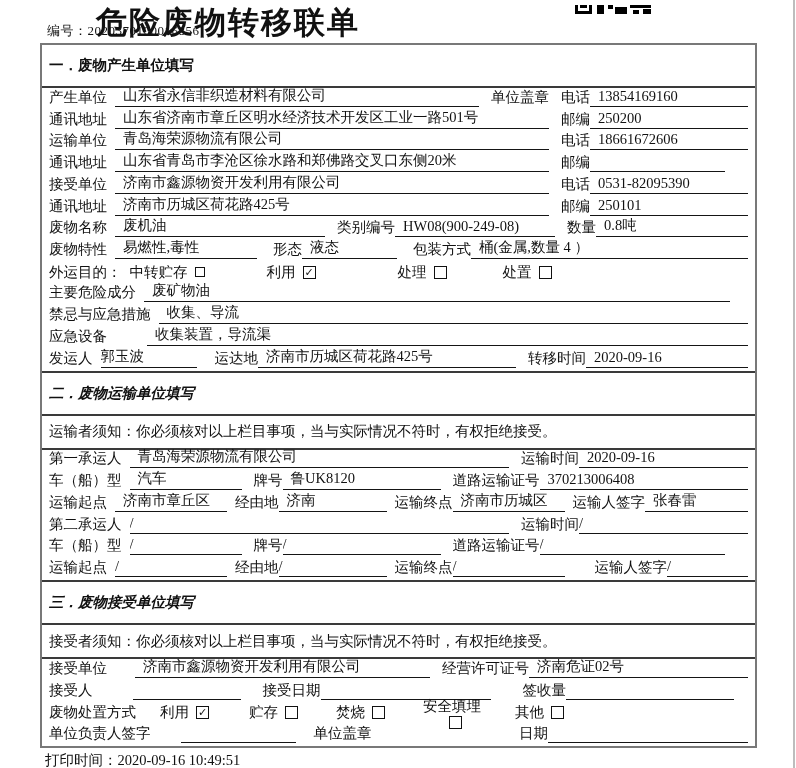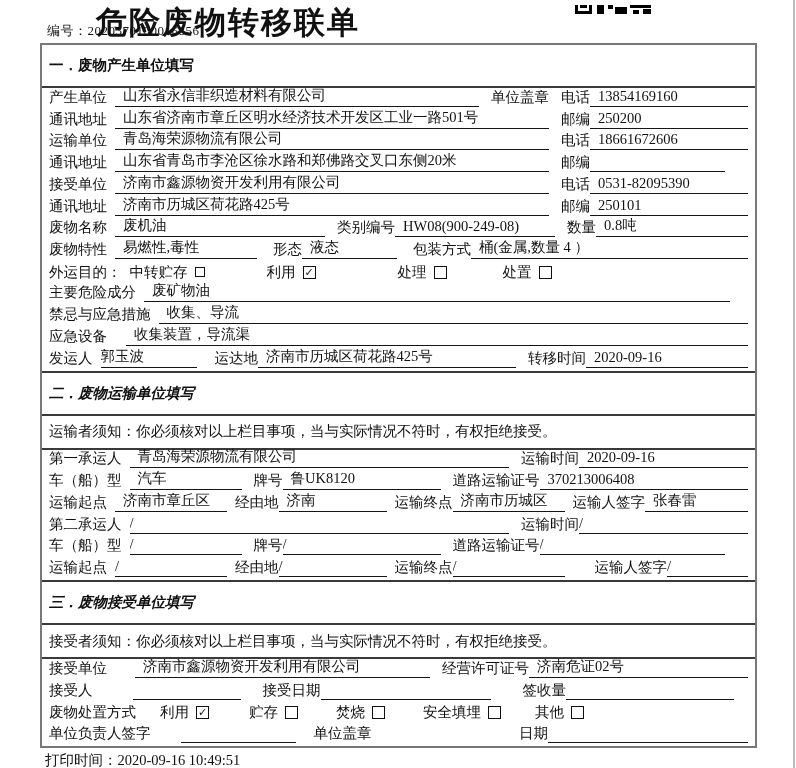--- a/index.html
+++ b/index.html
@@ -169,21 +169,21 @@
     <span class="lbl">主要危险成分</span>
     <span class="u fx" style="margin-right:18px;">废矿物油</span>
   </div>
 
   <div class="row">
     <span class="lbl">禁忌与应急措施</span>
     <span class="u fx">收集、导流</span>
   </div>
 
   <div class="row">
-    <span class="lbl" style="margin-right:19px;">应急设备</span>
+    <span class="lbl" style="margin-right:40px;">应急设备</span>
     <span class="u fx">收集装置，导流渠</span>
   </div>
 
   <div class="row">
     <span class="lbl">发运人</span>
     <span class="u ctr" style="width:96px;">郭玉波</span>
     <span class="lbl2" style="margin-left:18px;">运达地</span>
     <span class="u" style="width:258px;">济南市历城区荷花路425号</span>
     <span class="lbl2">转移时间</span>
     <span class="u fx">2020-09-16</span>
@@ -282,21 +282,21 @@
       <span class="cb">
           <span></span>
         </span>
     </span>
     <span class="opt" style="margin-left:38px;">
       <span>焚烧</span>
       <span class="cb">
           <span></span>
         </span>
     </span>
-    <span class="opt" style="margin-left:38px;">
+    <span class="opt" style="margin-left:38px;flex-direction:column;">
       <span>安全填埋</span>
       <span class="cb">
           <span></span>
         </span>
     </span>
     <span class="opt" style="margin-left:34px;justify-content:space-between;">
       <span>其他</span>
       <span class="cb">
           <span></span>
         </span>

